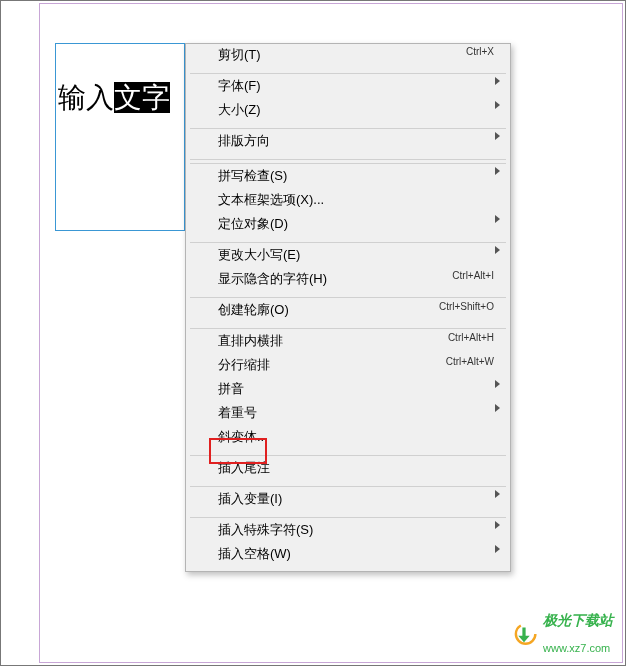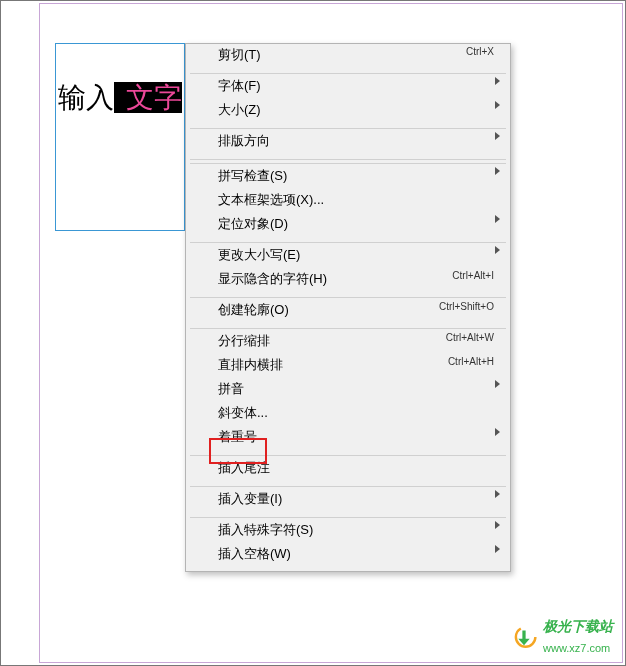--- a/index.html
+++ b/index.html
@@ -35,21 +35,21 @@
     border: 1px solid #3a97d4;
   }
   .text-content {
     font-family: "SimSun", serif;
     font-size: 28px;
     line-height: 1.3;
     padding-top: 36px;
     padding-left: 2px;
     white-space: nowrap;
   }
-  .sel { background: #000; color: #ec4899; padding-left: 12px; }
+  .sel { background: #000; color: #ffffff; }
   .context-menu {
     position: absolute;
     left: 184px;
     top: 42px;
     width: 326px;
     background: #f0f0f0;
     border: 1px solid #b4b4b4;
     box-shadow: 2px 3px 6px rgba(0,0,0,0.25);
     padding: 2px;
     z-index: 10;
@@ -92,21 +92,21 @@
     right: 12px;
     bottom: 10px;
     display: flex;
     align-items: center;
     gap: 6px;
     z-index: 60;
   }
   .wm-icon {
     width: 26px; height: 26px;
   }
-  .wm-text { display: flex; flex-direction: column; line-height: 1.15; }
+  .wm-text { display: flex; flex-direction: column; line-height: 1.15; gap: 6px; }
   .wm-title { font-size: 14px; color: #37b24d; font-weight: bold; font-style: italic; }
   .wm-url { font-size: 11px; color: #37b24d; margin-top: 8px; }
 </style>
 </head>
 <body>
 
 <div class="canvas">
   <div class="page-border"></div>
 
   <div class="text-frame">
@@ -156,37 +156,37 @@
         <span class="mi-label">显示隐含的字符(H)</span>
         <span class="mi-shortcut">Ctrl+Alt+I</span>
       </div>
       <div class="menu-sep"></div>
       <div class="menu-item">
         <span class="mi-label">创建轮廓(O)</span>
         <span class="mi-shortcut">Ctrl+Shift+O</span>
       </div>
       <div class="menu-sep"></div>
       <div class="menu-item">
+        <span class="mi-label">直排内横排</span>
+        <span class="mi-shortcut">Ctrl+Alt+H</span>
+      </div>
+      <div class="menu-item">
         <span class="mi-label">分行缩排</span>
         <span class="mi-shortcut">Ctrl+Alt+W</span>
       </div>
       <div class="menu-item">
-        <span class="mi-label">直排内横排</span>
-        <span class="mi-shortcut">Ctrl+Alt+H</span>
-      </div>
-      <div class="menu-item">
         <span class="mi-label">拼音</span>
         <span class="mi-sub"></span>
       </div>
       <div class="menu-item">
+        <span class="mi-label">着重号</span>
+        <span class="mi-sub"></span>
+      </div>
+      <div class="menu-item">
         <span class="mi-label">斜变体...</span>
-      </div>
-      <div class="menu-item">
-        <span class="mi-label">着重号</span>
-        <span class="mi-sub"></span>
       </div>
       <div class="menu-sep"></div>
       <div class="menu-item">
         <span class="mi-label">插入尾注</span>
       </div>
       <div class="menu-sep"></div>
       <div class="menu-item">
         <span class="mi-label">插入变量(I)</span>
         <span class="mi-sub"></span>
       </div>

